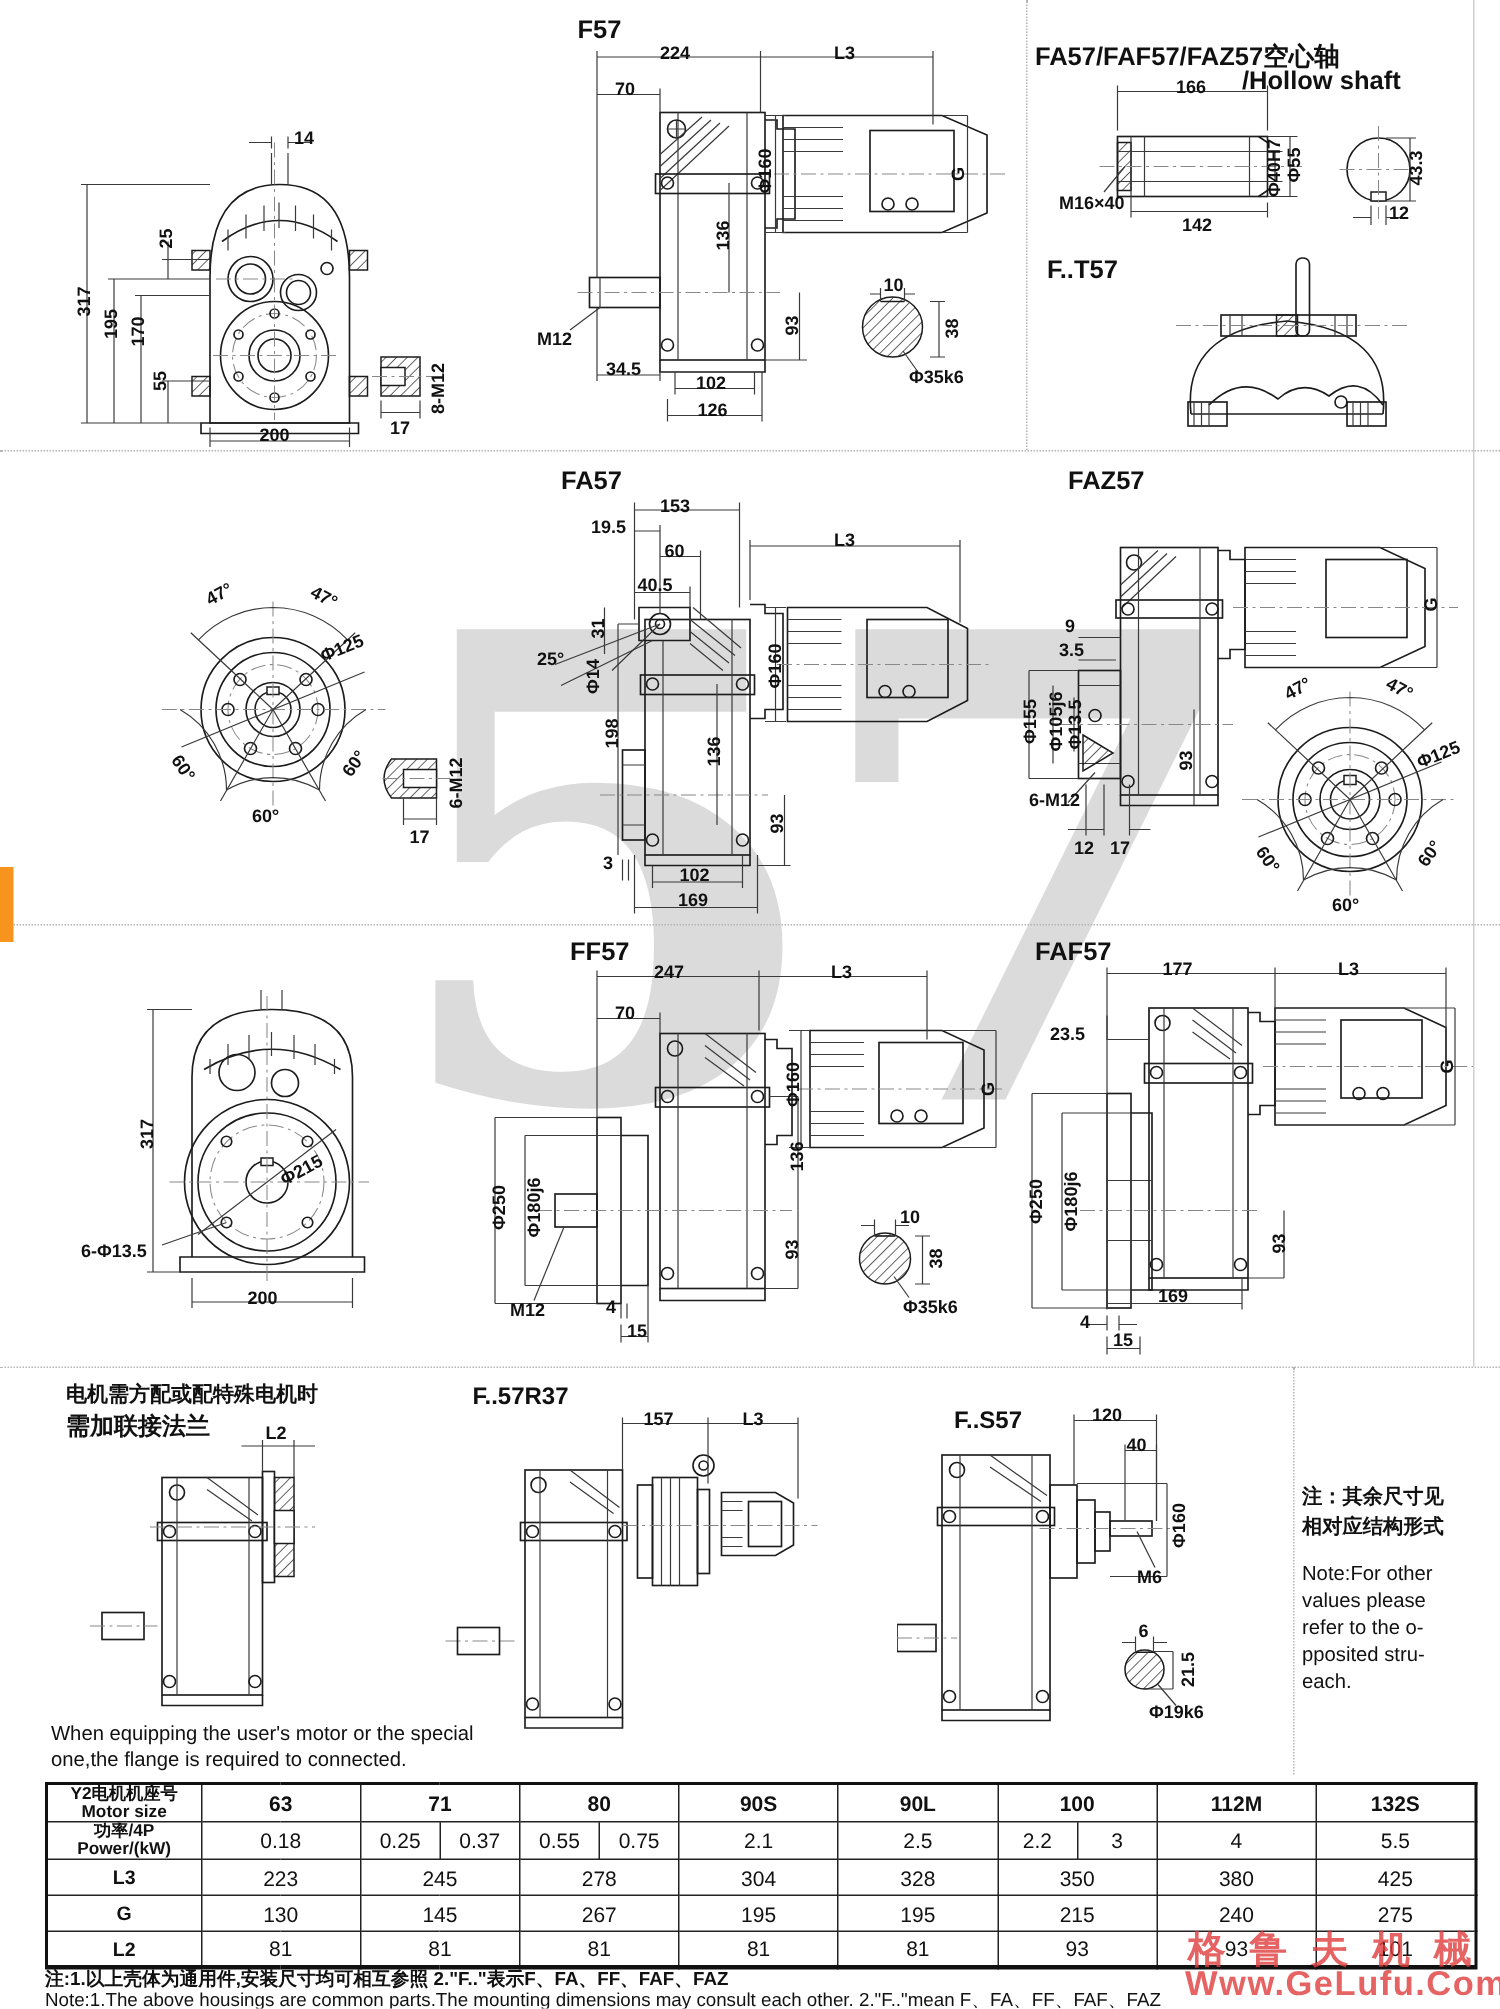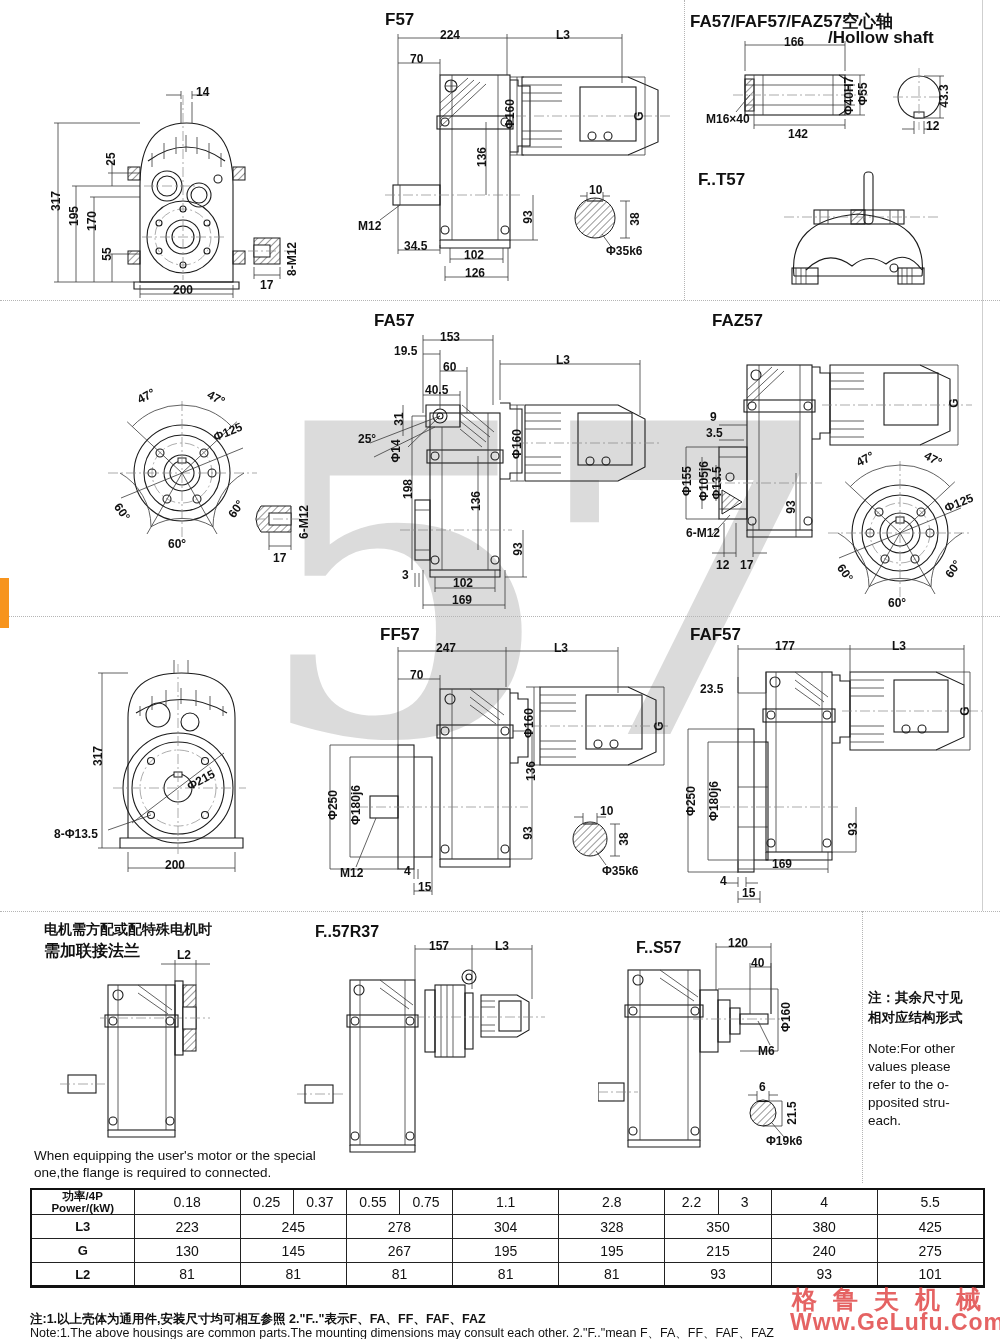--- a/index.html
+++ b/index.html
@@ -152,21 +152,21 @@
 <span class="dim v" style="left:181px;top:203px">93</span>
 <span class="dim" style="left:18px;top:212px">M12</span>
 <span class="dim" style="left:64px;top:232px">34.5</span>
 <span class="dim" style="left:124px;top:241px">102</span>
 <span class="dim" style="left:125px;top:259px">126</span>
 <span class="dim" style="left:249px;top:176px">10</span>
 <span class="dim v" style="left:288px;top:205px">38</span>
 <span class="dim" style="left:266px;top:237px">Φ35k6</span>
 </div>
 
-<div class="panel" style="left:688px;top:8px;width:304px;height:145px">
+<div class="panel" style="left:688px;top:24px;width:304px;height:145px">
 <span class="t" style="left:2px;top:2px">FA57/FAF57/FAZ57空心轴</span>
 <span class="t" style="left:140px;top:20px">/Hollow shaft</span>
 <svg width="304" height="145">
   <rect class="ln" x="57" y="67" width="100" height="40"></rect>
   <rect class="hz" x="57" y="71" width="9" height="32"></rect>
   <path class="dl" d="M66,67 v40 M75,67 v40 M145,67 v40"></path>
   <path class="ln" d="M151,67 l6,4 M151,107 l6,-4"></path>
   <path class="dl" d="M57,77 h100 M57,97 h100"></path>
   <path class="cl" d="M45,87 H180"></path>
   <path class="dl" d="M62,87 L48,104"></path>
@@ -384,21 +384,21 @@
   <circle class="ln" cx="111" cy="177" r="3.5"></circle>
       <circle class="ln" cx="165" cy="177" r="3.5"></circle>
   <path class="cl" d="M138,26 V218 M73,150 H206"></path>
   <path class="dl" d="M88,35 H58 M80,210 H58 M62,35 V210"></path>
   <path class="dl" d="M88,214 V234 M195,214 V234 M88,230 H195"></path>
   <path class="dl" d="M92,185 L184,115"></path>
   <path class="dl" d="M68,192 L111,177"></path>
 </svg>
 <span class="dim v" style="left:48px;top:112px">317</span>
 <span class="dim" style="left:146px;top:136px;transform:rotate(-28deg)">Φ215</span>
-<span class="dim" style="left:14px;top:190px">8-Φ13.5</span>
+<span class="dim" style="left:14px;top:190px">6-Φ13.5</span>
 <span class="dim" style="left:125px;top:221px">200</span>
 </div>
 
 <div class="panel" style="left:318px;top:617px;width:360px;height:295px">
 <span class="t" style="left:62px;top:8px">FF57</span>
 <svg width="360" height="295">
   <rect class="ln" x="80" y="128" width="16" height="124"></rect>
   <path class="ln" d="M96,140 h18 v100 h-18"></path>
   <rect class="ln" x="52" y="179" width="28" height="22"></rect>
   <rect class="ln" x="122" y="72" width="70" height="170"></rect>
@@ -601,32 +601,46 @@
 <span class="txt note-en" style="left:3px;top:120px">pposited stru-</span>
 <span class="txt note-en" style="left:3px;top:138px">each.</span>
 </div>
 
 <table class="spec">
 <colgroup>
 <col style="width:103px">
 <col span="16" style="width:53.1px">
 </colgroup>
 <tbody>
+      <tr class="hdr">
+  <td class="rl">
+    <span class="small2">Y2电机机座号</span>
+    <span class="small2">Motor size</span>
+  </td>
+  <td colspan="2">63</td>
+  <td colspan="2">71</td>
+  <td colspan="2">80</td>
+  <td colspan="2">90S</td>
+  <td colspan="2">90L</td>
+  <td colspan="2">100</td>
+  <td colspan="2">112M</td>
+  <td colspan="2">132S</td>
+</tr>
 <tr>
   <td class="rl">
     <span class="small2">功率/4P</span>
     <span class="small2">Power/(kW)</span>
   </td>
   <td colspan="2">0.18</td>
   <td>0.25</td>
   <td>0.37</td>
   <td>0.55</td>
   <td>0.75</td>
-  <td colspan="2">1.1</td>
-  <td colspan="2">2.8</td>
+  <td colspan="2">2.1</td>
+  <td colspan="2">2.5</td>
   <td>2.2</td>
   <td>3</td>
   <td colspan="2">4</td>
   <td colspan="2">5.5</td>
 </tr>
 <tr>
   <td class="rl">L3</td>
   <td colspan="2">223</td>
   <td colspan="2">245</td>
   <td colspan="2">278</td>

